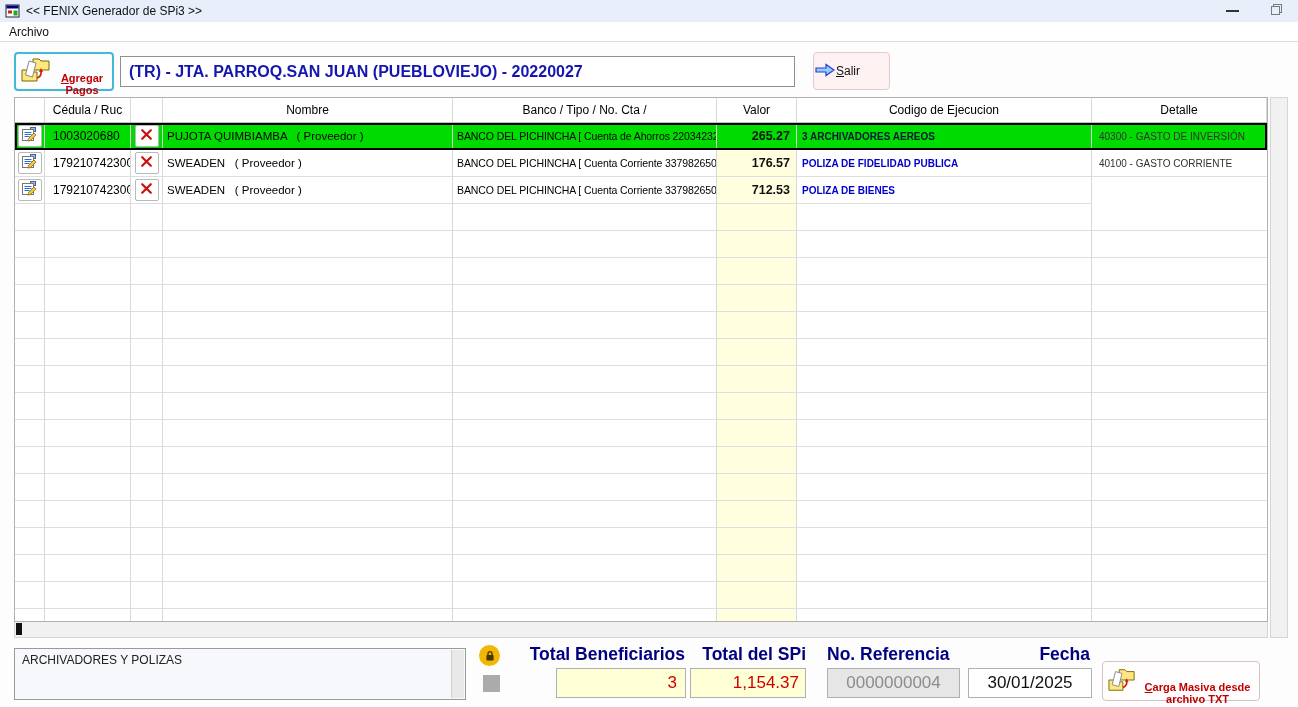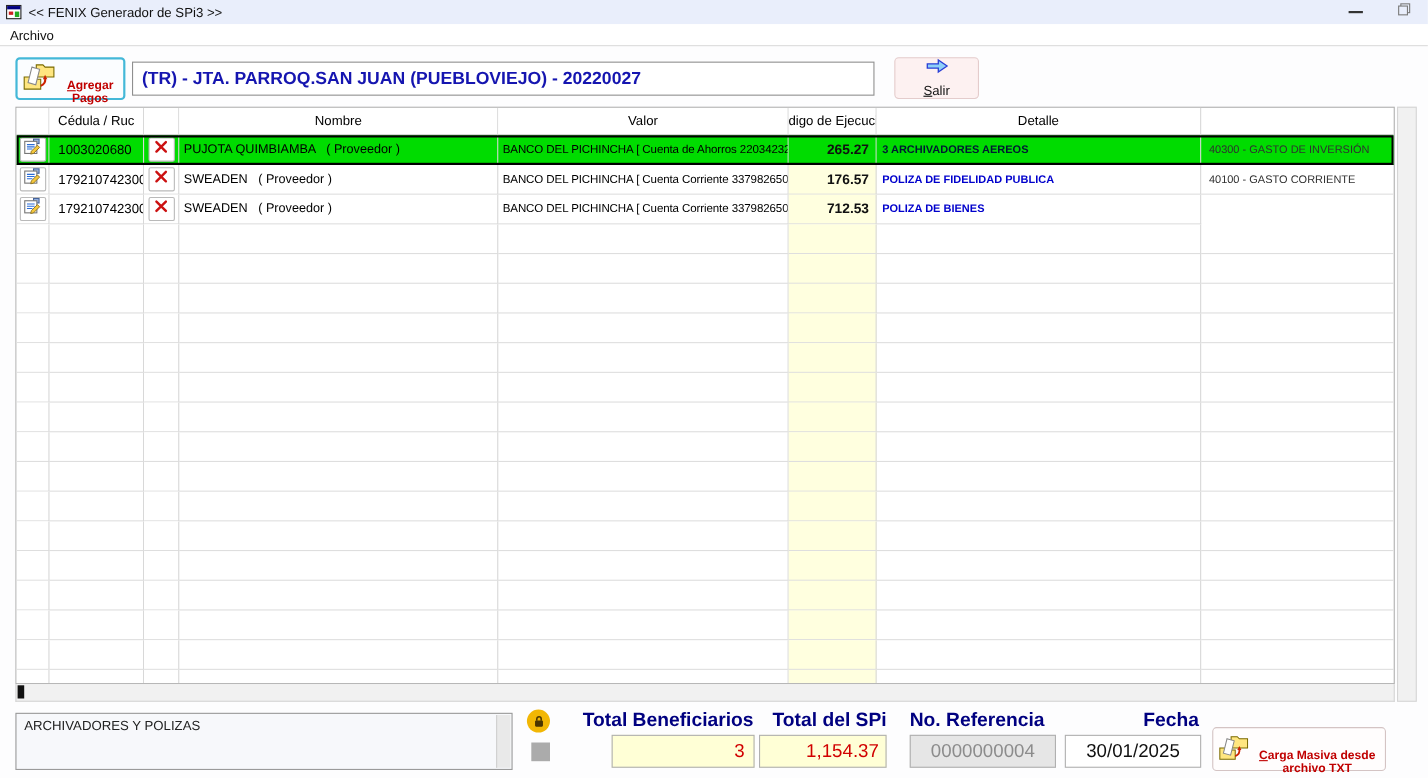--- a/index.html
+++ b/index.html
@@ -17,21 +17,21 @@
   .menu-item { font-size:12px; color:#111; padding:0 9px; }
 
   
   .btn-agregar { position:absolute; left:14px; top:52px; width:100px; height:39px; background:#fbfdff; border:2px solid #44b8d8; border-radius:4px; display:flex; align-items:center; gap:4px; padding:2px 4px; cursor:pointer; }
   .btn-red-text { color:#c00000; font-weight:bold; font-size:11px; line-height:12px; text-align:center; flex:1;margin-top:24px; }
   .btn-red-text .ln { display:block; }
   .btn-red-text .ln.mn::first-letter { text-decoration:underline; }
 
   .entity-input { position:absolute; left:120px; top:56px; width:675px; height:31px; background:#fff; border:1px solid #8f8f8f; color:#1515b0; font-weight:bold; font-size:16px; line-height:29px; padding-left:8px; white-space:nowrap; overflow:hidden; }
 
-  .btn-salir { position:absolute; left:813px; top:52px; width:77px; height:38px; background:#fdf1f1; border:1px solid #e4cccc; border-radius:4px; display:flex; flex-direction:column; align-items:center; justify-content:space-between; cursor:pointer; }
+  .btn-salir { position:absolute; left:813px; top:52px; width:77px; height:38px; background:#fdf1f1; border:1px solid #e4cccc; border-radius:4px; display:flex; flex-direction:row; align-items:center; justify-content:flex-start; cursor:pointer; }
   .btn-salir .lbl { font-size:12px; color:#111; display:block; }
   .btn-salir .lbl::first-letter { text-decoration:underline; }
 
   
   .grid { position:absolute; left:14px; top:97px; width:1254px; height:525px; border:1px solid #b0b0b0; background:#fff; overflow:hidden; }
   .grow { display:grid; grid-template-columns:30px 86px 32px 290px 264px 80px 295px 175px; width:1252px; }
   .ghead { height:25px; border-bottom:1px solid #c0c0c0; }
   .ghead .cell { font-size:12px; color:#000; justify-content:center; background:#fff; }
   .grow-r { height:27px; position:relative; }
   .cell { height:100%; display:flex; align-items:center; border-right:1px solid #d8d8d8; overflow:hidden; white-space:nowrap; }
@@ -131,20 +131,21 @@
   </span>
   <span class="lbl">Salir</span>
 </button>
 
 <div class="grid">
   <div class="grow ghead">
       <div class="cell"></div>
       <div class="cell">Cédula / Ruc</div>
       <div class="cell"></div>
       <div class="cell">Nombre</div>
+      <div class="cell">Banco / Tipo / No. Cta /</div>
       <div class="cell">Valor</div>
       <div class="cell">Codigo de Ejecucion</div>
       <div class="cell">Detalle</div>
     </div>
   <div>
       <div class="grow grow-r row-sel">
         <div class="cell c-btn">
           <span class="mini-btn">
             <span><svg width="17" height="17" viewBox="0 0 17 17">
                 <rect x="9.5" y="1.5" width="5" height="4" fill="#9db9e8" stroke="#44639a"></rect>

